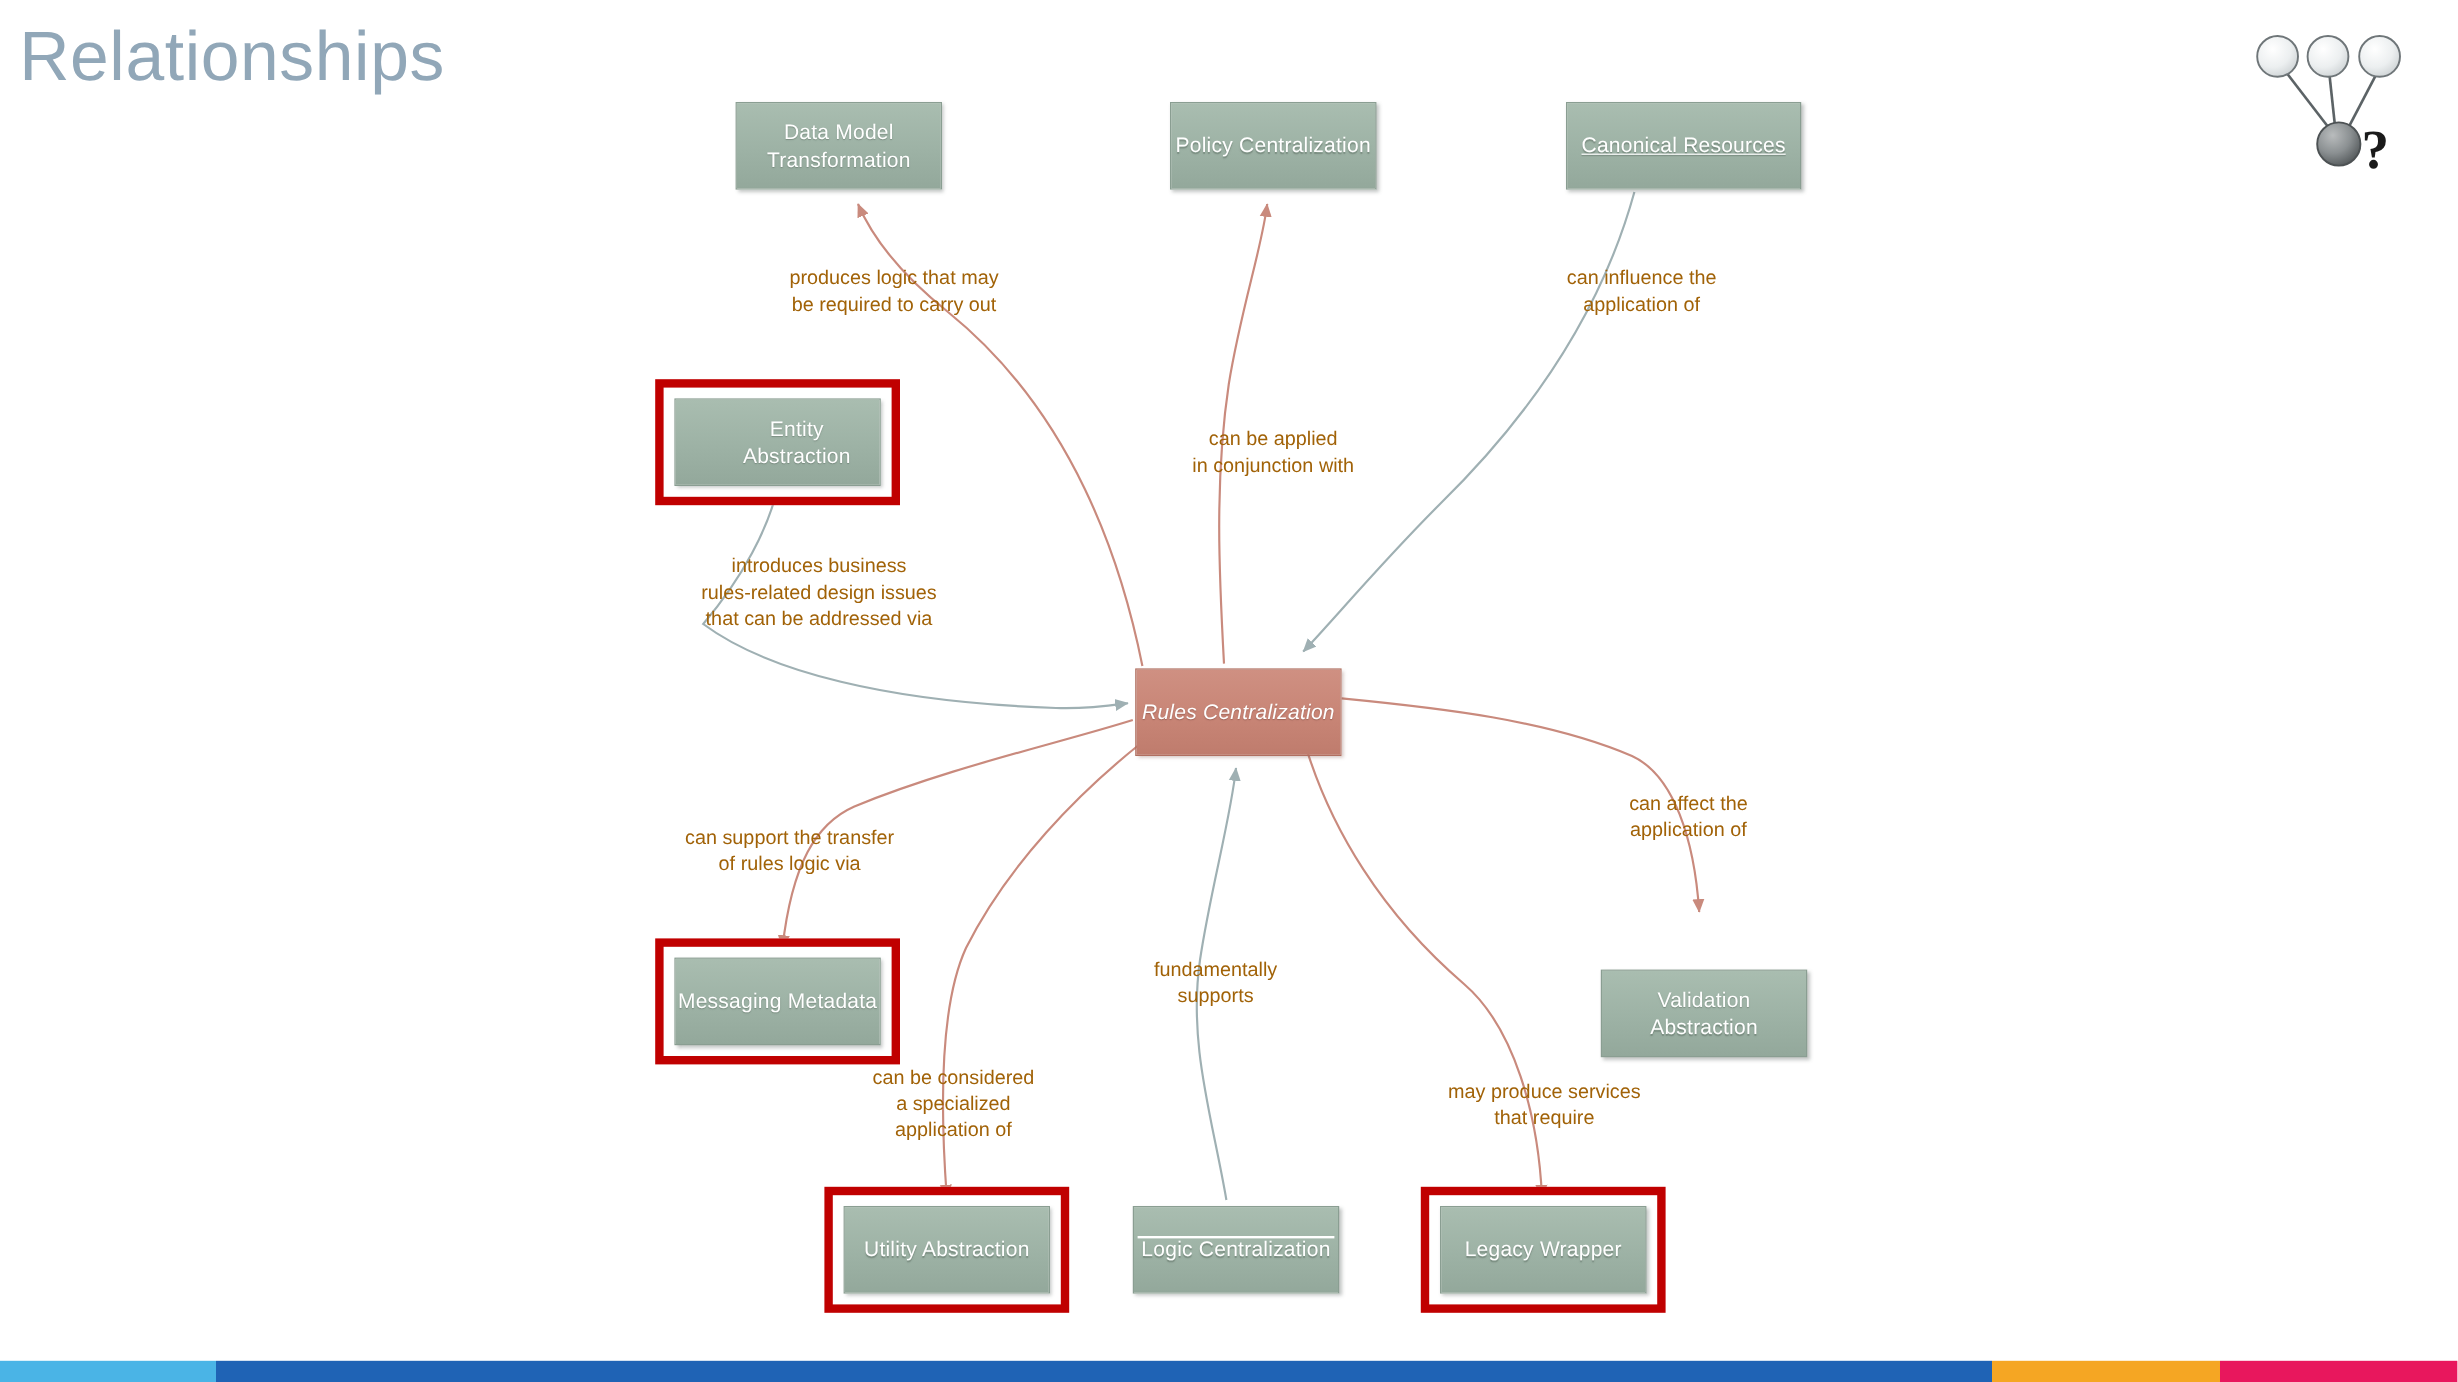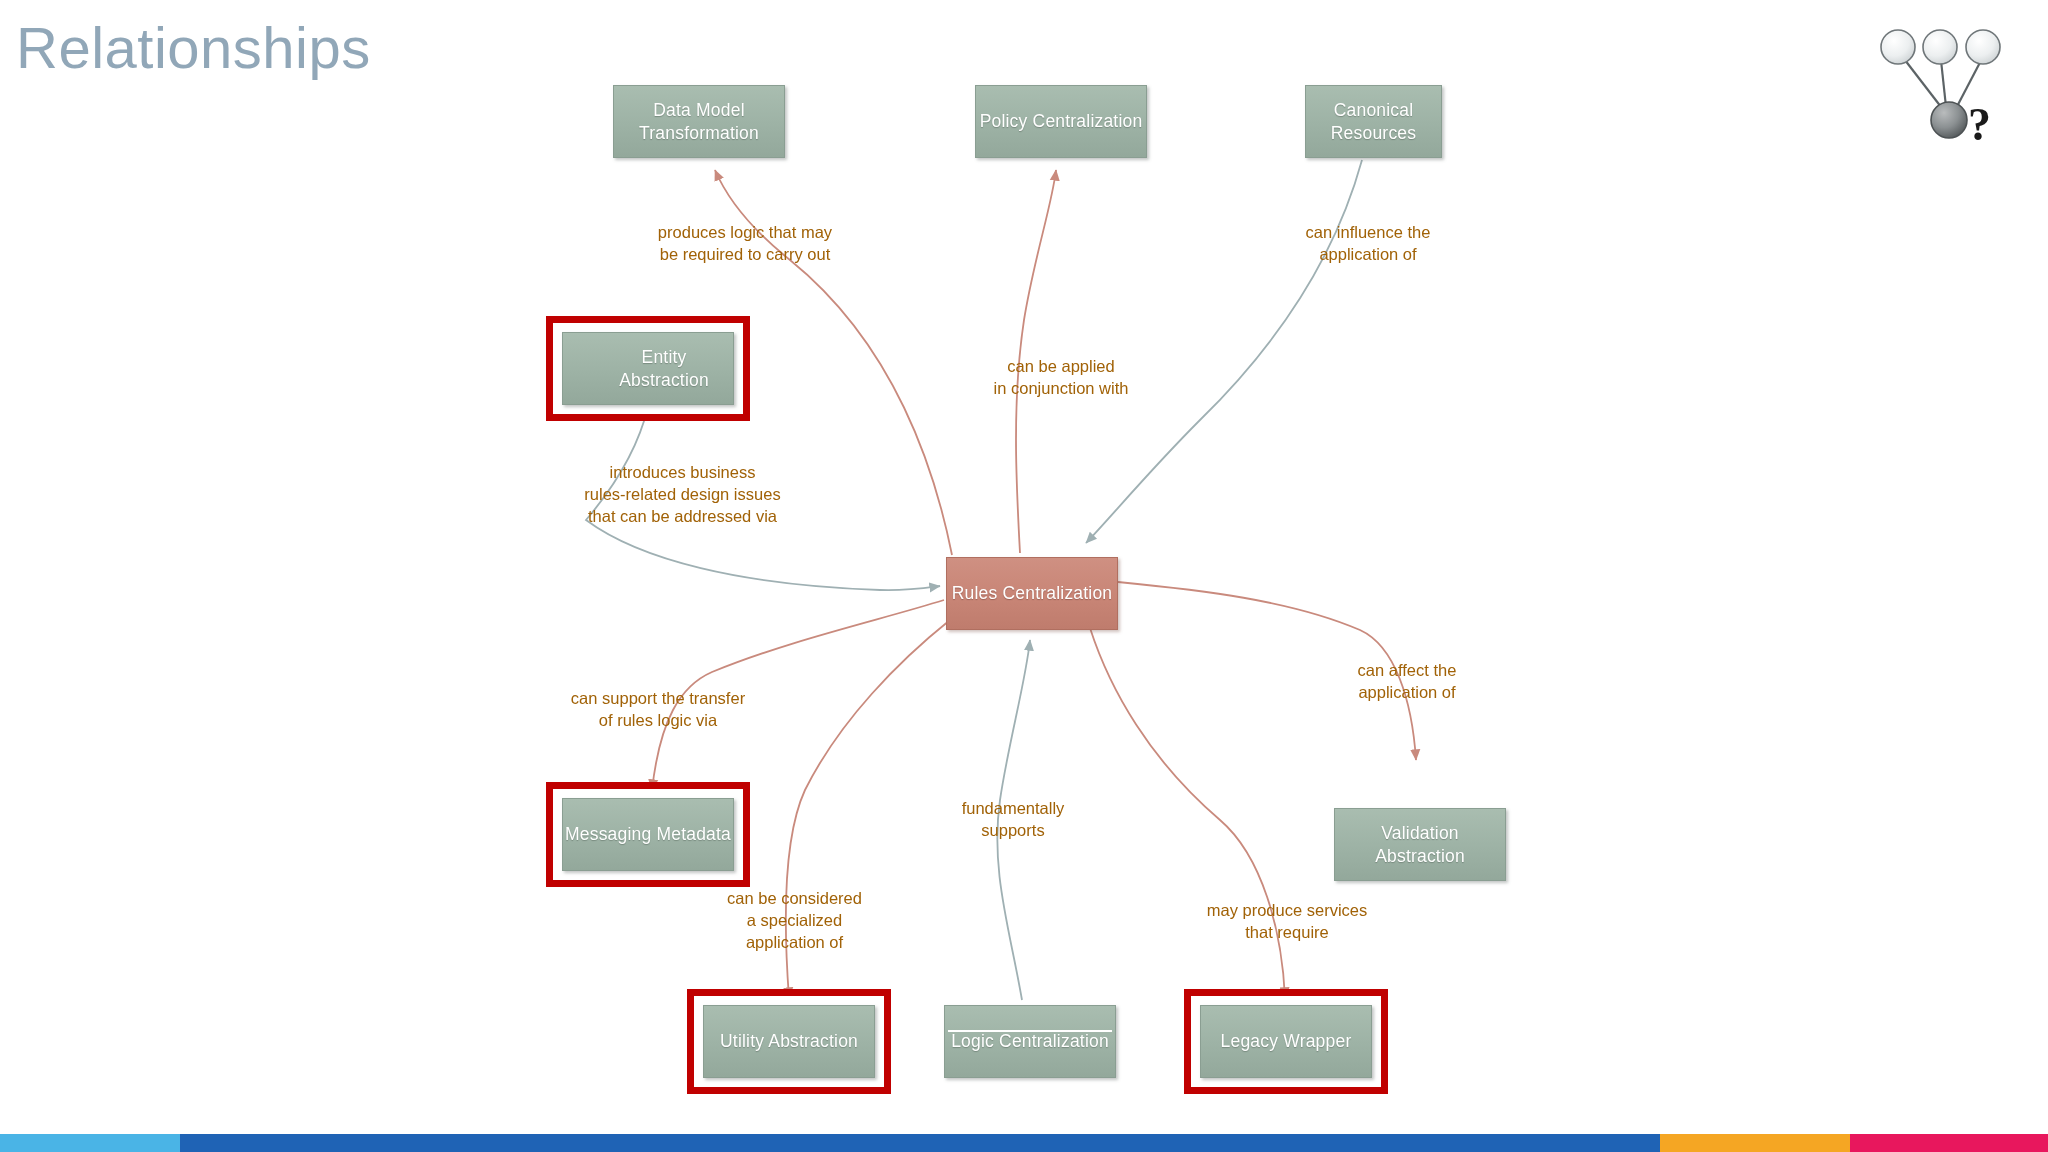--- a/index.html
+++ b/index.html
@@ -70,20 +70,21 @@
     border: 1px solid #8a9e92;
     box-shadow: 2px 2px 3px rgba(80,90,85,0.35);
     text-shadow: 0 1px 1px rgba(90,105,95,0.55);
     font-family: "Liberation Sans", sans-serif;
   }
   .node.center {
     background: linear-gradient(180deg, #cf9082 0%, #c88576 55%, #bf7c6d 100%);
     border: 1px solid #b06f60;
     box-shadow: 2px 2px 3px rgba(120,80,70,0.35);
     text-shadow: 0 1px 1px rgba(120,70,60,0.55);
+    font-style: italic;
   }
   .node .nlabel { display: block; }
 
   
   .hl-frame {
     position: absolute;
     box-sizing: border-box;
     border: 7px solid #c00000;
     background: #ffffff;
   }
@@ -177,21 +178,21 @@
   <div class="hl-frame" style="left:1184px; top:989px;  width:204px;  height:105px;"></div>
 
   <div class="node" style="left:613px;  top:85px;   width:172px; height:73px;">
     <span class="nlabel">Data Model
 Transformation</span>
   </div>
   <div class="node" style="left:975px;  top:85px;   width:172px; height:73px;">
     <span class="nlabel">Policy
 Centralization</span>
   </div>
-  <div class="node" style="left:1305px; top:85px;   width:137px; height:73px;">
+  <div class="node" style="left:1305px; top:85px;   width:196px; height:73px;text-decoration:underline;">
     <span class="nlabel">Canonical
 Resources</span>
   </div>
   <div class="node" style="left:562px;  top:332px;  width:172px; height:73px;padding-left:32px;">
     <span class="nlabel">Entity
 Abstraction</span>
   </div>
   <div class="node center" style="left:946px; top:557px; width:172px; height:73px;">
     <span class="nlabel">Rules
 Centralization</span>

